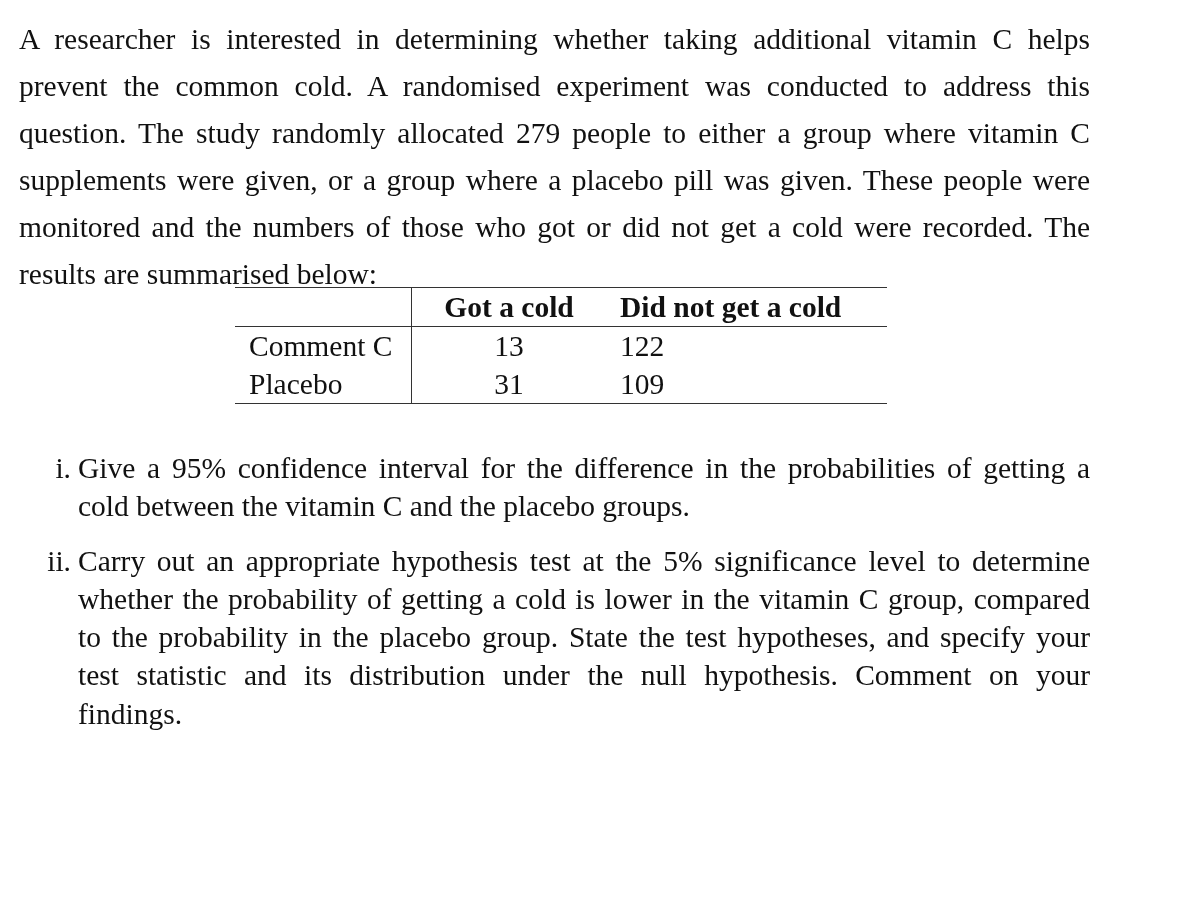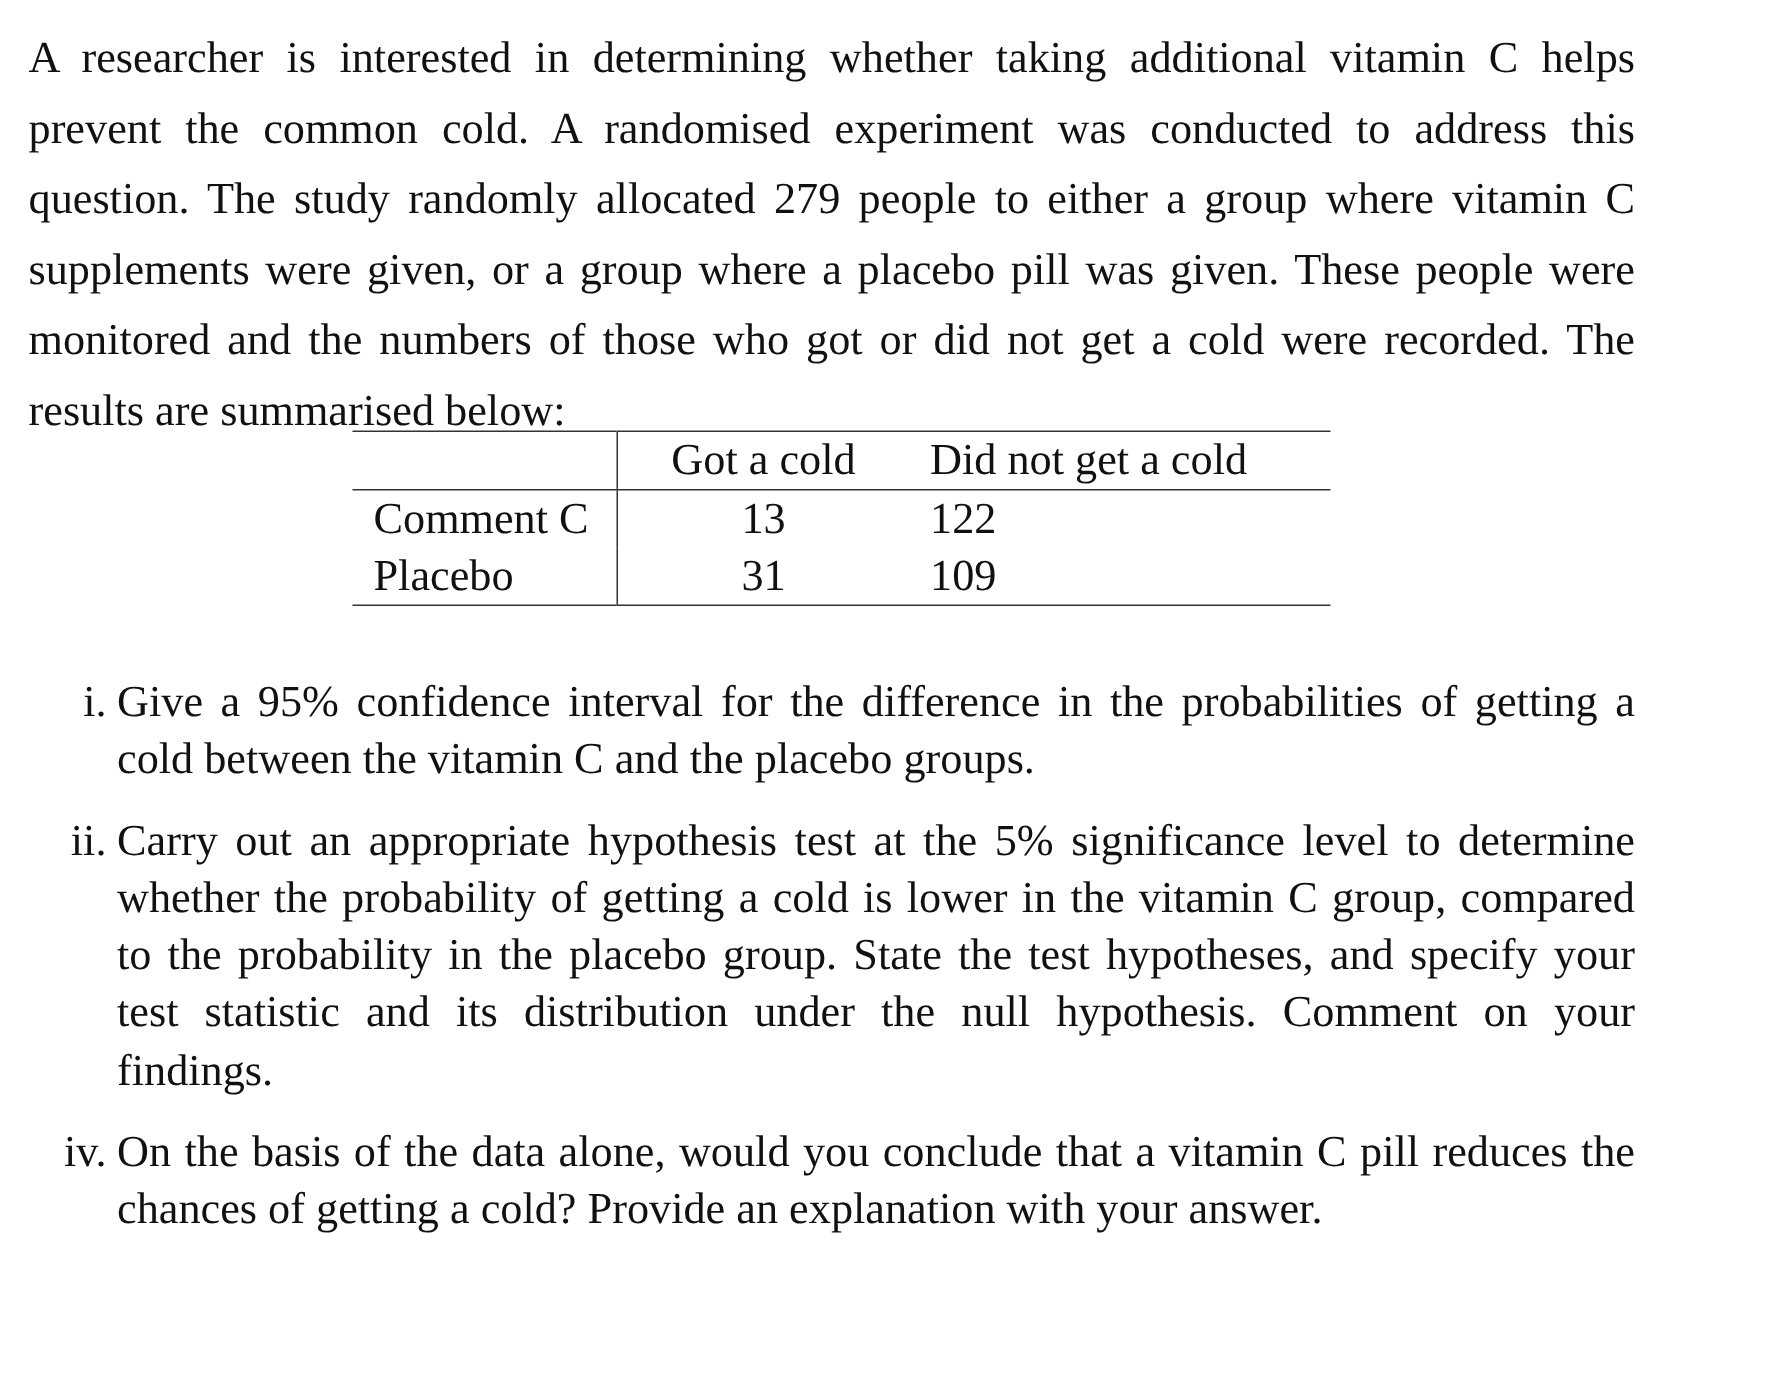--- a/index.html
+++ b/index.html
@@ -16,21 +16,21 @@
     margin: 0; width: 1071px;
   }
   .table-wrap { position: absolute; left: 235px; top: 287px; }
   table {
     border-collapse: collapse;
     font-family: "Liberation Serif", "DejaVu Serif", serif;
     font-size: 29.5px;
   }
   table { border-top: 1.5px solid #333; border-bottom: 1.5px solid #333; }
   th, td { padding: 0 14px; font-weight: normal; height: 38px; line-height: 38px; }
-  thead th { border-bottom: 1.5px solid #333; height: 38px; }
+  thead th { border-bottom: 1.5px solid #333; height: 38px; font-weight: bold; }
   .rowlabel { text-align: left; border-right: 1.5px solid #333; width: 148px; }
   .c1 { text-align: center; width: 166px; }
   .c2 { text-align: left; width: 253px; }
   .list {
     position: absolute; left: 0; top: 449px; width: 1090px;
     font-family: "Liberation Serif", "DejaVu Serif", serif;
     font-size: 29.5px; line-height: 38.3px;
   }
   .item { position: relative; padding-left: 78px; margin-bottom: 16px; }
   .item .num { position: absolute; right: 1019px; top: 0; text-align: right; white-space: nowrap; }
@@ -68,18 +68,14 @@
 
   <div class="list">
     <div class="item">
       <span class="num">i.</span>
       <span class="txt">Give a 95% confidence interval for the difference in the probabilities of getting a cold between the vitamin C and the placebo groups.</span>
     </div>
     <div class="item">
       <span class="num">ii.</span>
       <span class="txt">Carry out an appropriate hypothesis test at the 5% significance level to determine whether the probability of getting a cold is lower in the vitamin C group, compared to the probability in the placebo group. State the test hypotheses, and specify your test statistic and its distribution under the null hypothesis. Comment on your findings.</span>
     </div>
-    <div class="item">
-      <span class="num">iv.</span>
-      <span class="txt">On the basis of the data alone, would you conclude that a vitamin C pill reduces the chances of getting a cold? Provide an explanation with your answer.</span>
-    </div>
   </div>
 </div>
 
 </body></html>

